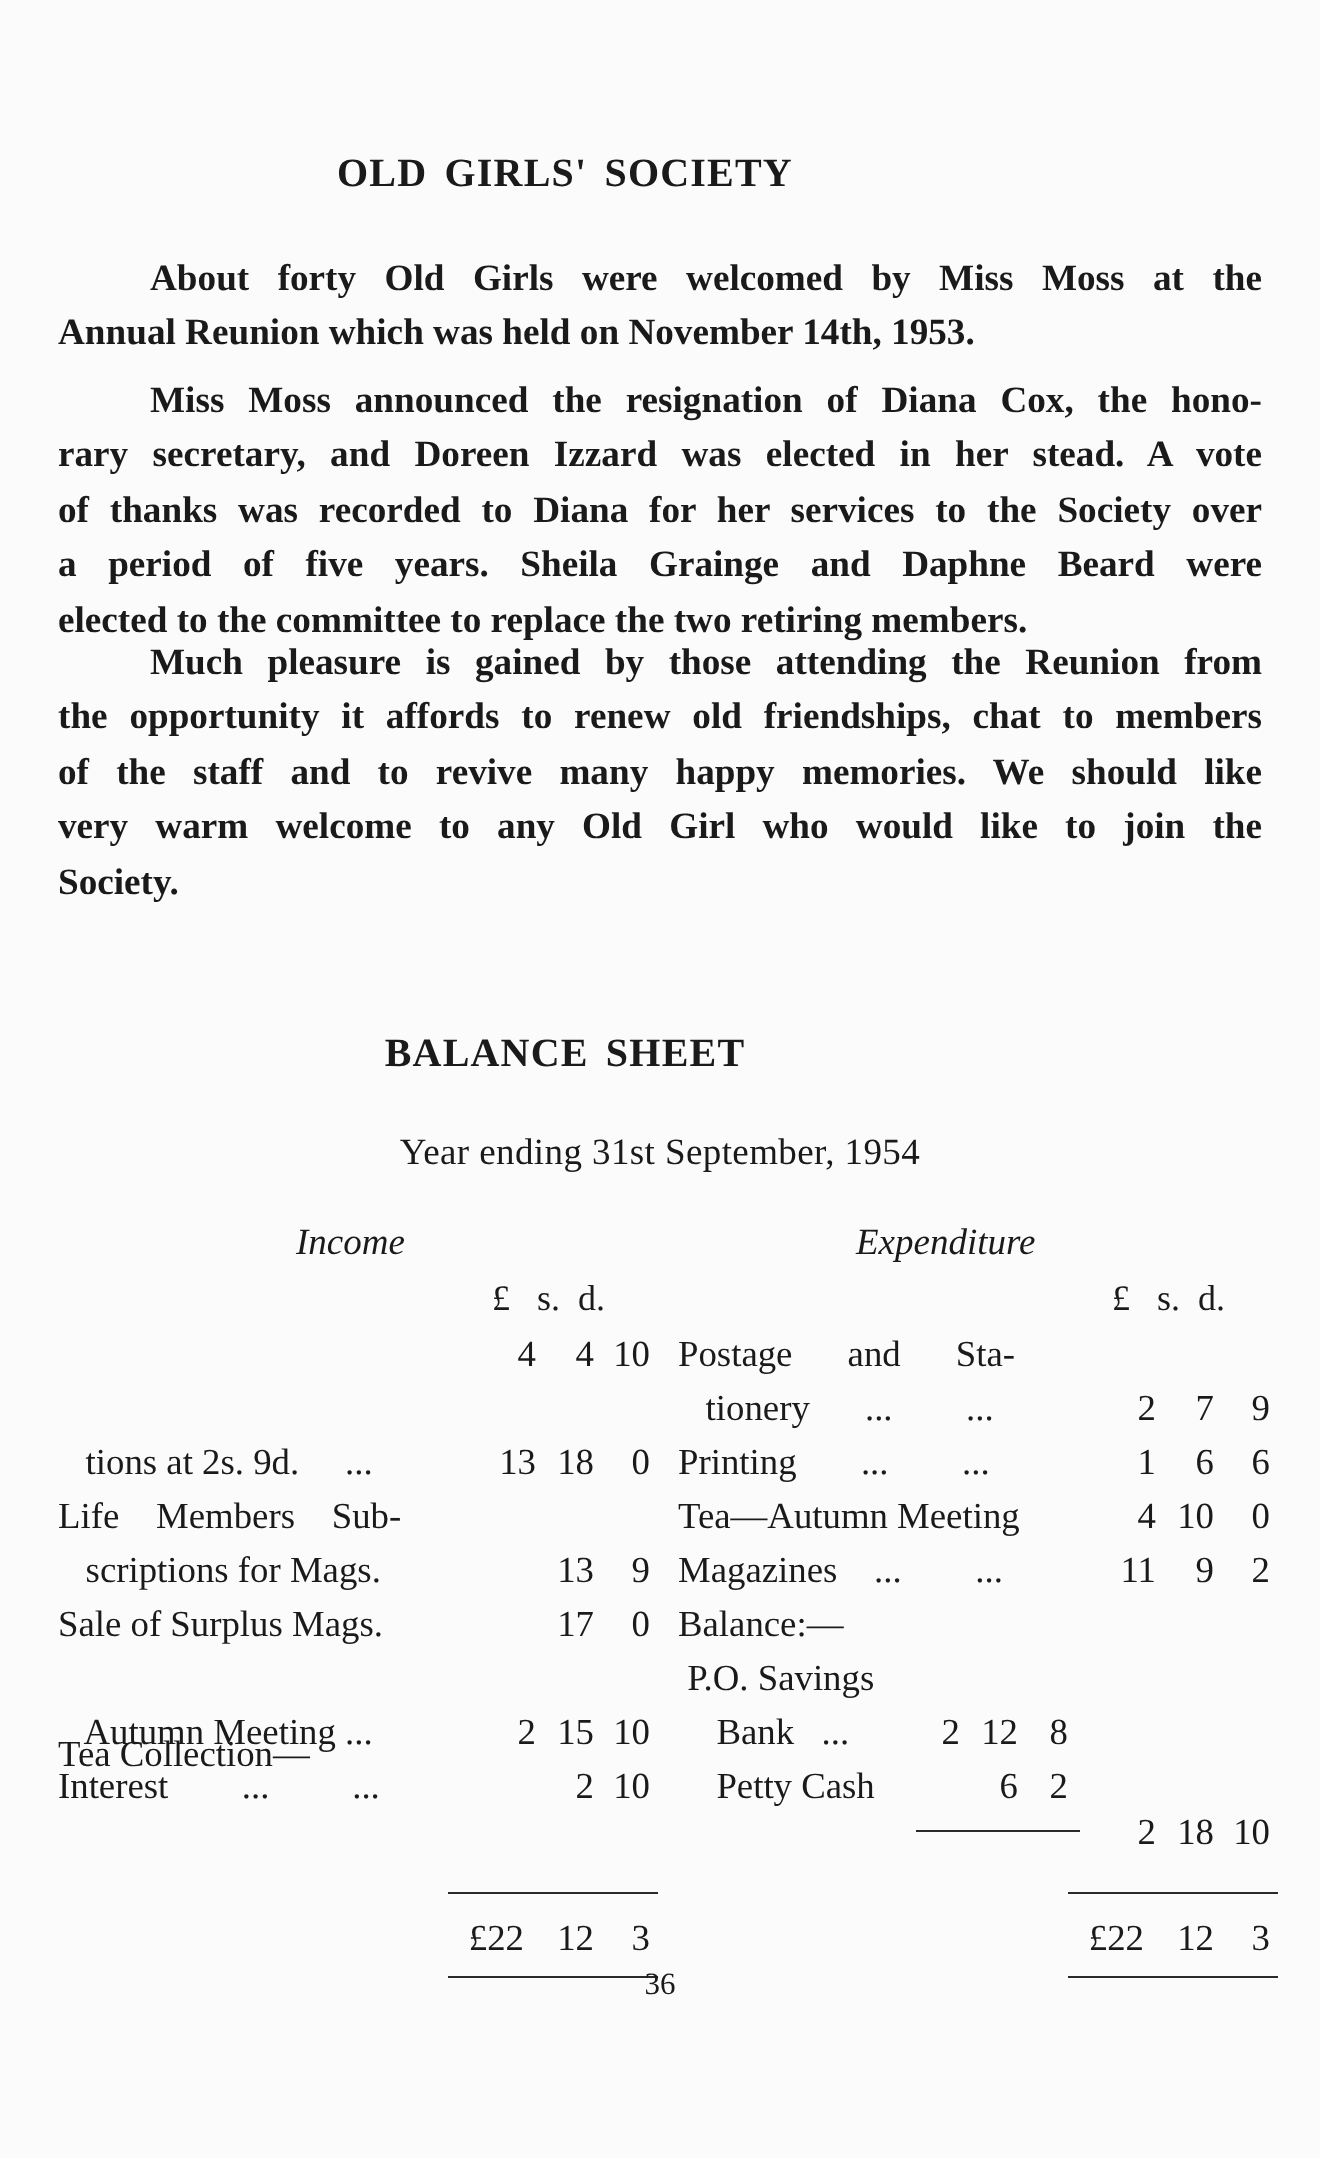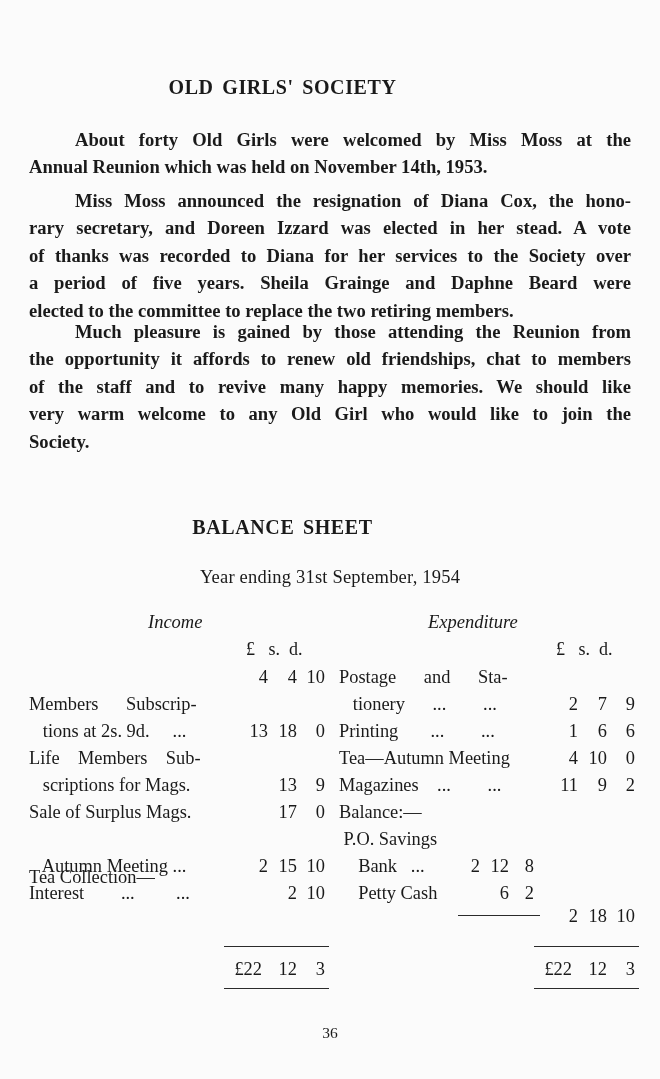--- a/index.html
+++ b/index.html
@@ -116,21 +116,21 @@
   .rule {
     position: absolute;
     border-top: 1.6px solid #2a2a2a;
   }
 
   .page-number {
     position: absolute;
     left: 0;
     width: 660px;
     text-align: center;
-    top: 1024px;
+    top: 984px;
     font-size: 15.5px;
   }
 </style>
 </head>
 <body>
 
 <div class="page">
 
   <div class="section-title" id="title-old-girls">OLD GIRLS' SOCIETY</div>
 
@@ -161,21 +161,20 @@
   <div class="col-head" id="head-income">Income</div>
   <div class="col-head" id="head-expenditure">Expenditure</div>
 
   <div class="sd-head" id="sd-head-left">£   s.  d.</div>
   <div class="sd-head" id="sd-head-right">£   s.  d.</div>
 
   <div class="bs-num L-pounds" style="top:667px;">4</div>
   <div class="bs-num L-shill" style="top:667px;">4</div>
   <div class="bs-num L-pence" style="top:667px;">10</div>
 
-  <div class="bs-label" style="left:29px; top:694px;">Members      Subscrip-</div>
 
   <div class="bs-label" style="left:29px; top:721px;">   tions at 2s. 9d.     ...</div>
   <div class="bs-num L-pounds" style="top:721px;">13</div>
   <div class="bs-num L-shill" style="top:721px;">18</div>
   <div class="bs-num L-pence" style="top:721px;">0</div>
 
   <div class="bs-label" style="left:29px; top:748px;">Life    Members    Sub-</div>
 
   <div class="bs-label" style="left:29px; top:775px;">   scriptions for Mags.</div>
   <div class="bs-num L-shill" style="top:775px;">13</div>

